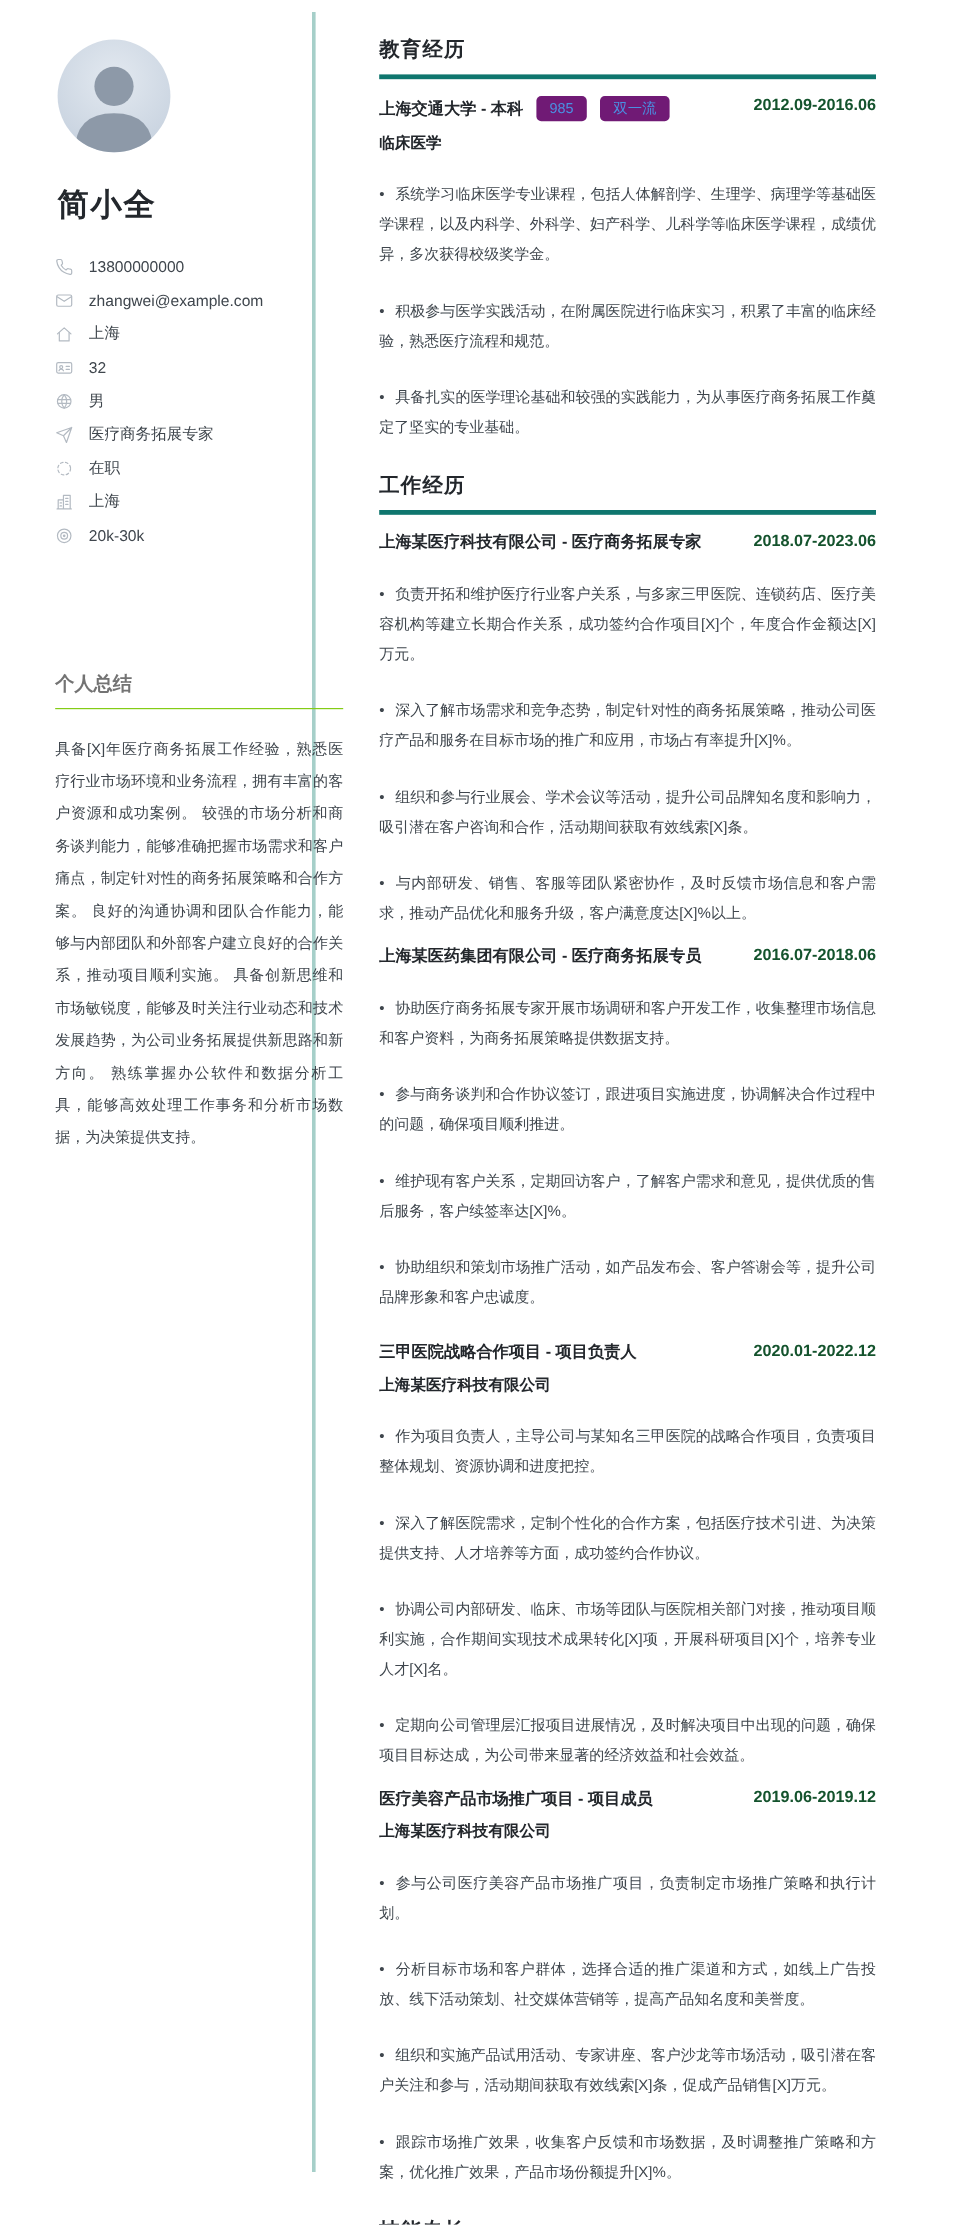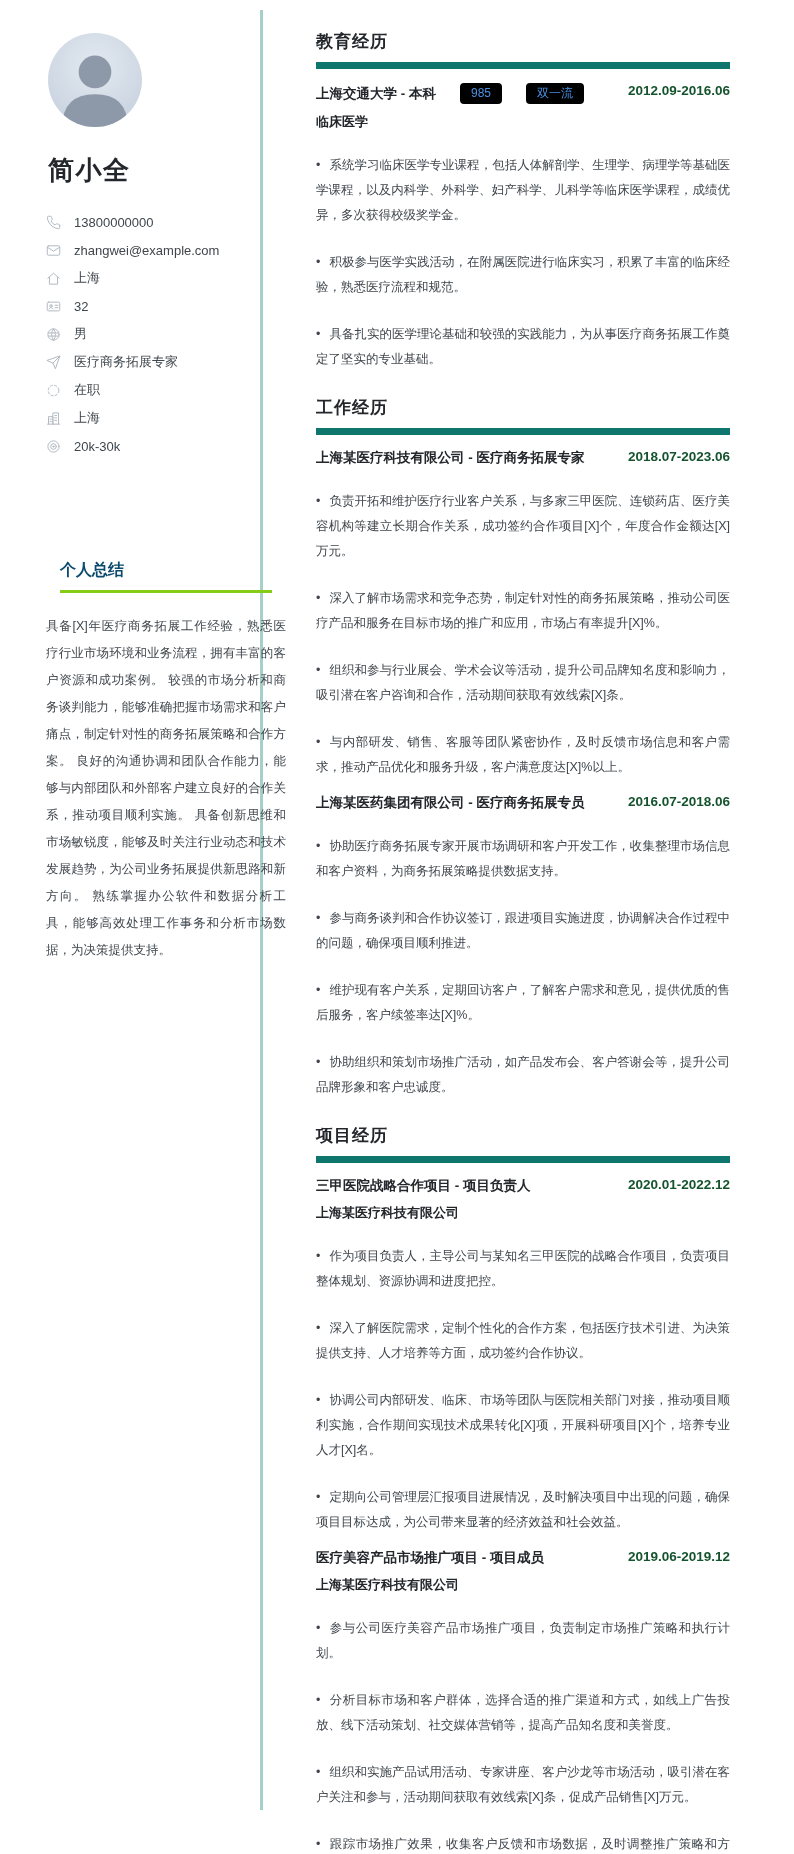--- a/index.html
+++ b/index.html
@@ -12,32 +12,32 @@
   .avatar{width:94px;height:94px;border-radius:50%;margin-left:2px;overflow:hidden;
           background:radial-gradient(circle at 50% 35%,#e3e9f0 0%,#ccd6e2 70%,#bfcbd9 100%);
           display:flex;align-items:flex-end;justify-content:center;}
   .avatar svg{width:86px;height:86px;display:block;}
   .name{margin:26px 0 0 2px;font-size:26px;font-weight:bold;color:#23272c;letter-spacing:1.5px;}
   .contacts{margin-top:20px;}
   .contact-item{display:flex;align-items:center;height:28px;gap:13px;font-size:13px;color:#3f464d;}
   .ci{width:15px;height:15px;flex:none;display:flex;align-items:center;color:#b3bac2;}
   .ci svg{width:15px;height:15px;stroke:currentColor;fill:none;stroke-width:1.6;stroke-linecap:round;stroke-linejoin:round;}
   .summary{margin-top:100px;}
-  .side-h{font-size:16px;font-weight:bold;color:#0c4a6e;padding-bottom:9px;border-bottom:3px solid #84cc16;margin:14px;}
+  .side-h{font-size:16px;font-weight:bold;color:#737373;padding-bottom:9px;border-bottom:1px solid #84cc16;margin:0;}
   .summary-text{margin-top:20px;font-size:12.5px;line-height:27px;color:#3f464d;text-align:justify;}
 
   
   .main{position:absolute;left:263px;top:0;right:0;padding:30px 64px 0 53px;box-sizing:border-box;}
   .section{margin-bottom:24px;}
   .sec-h{font-size:17px;font-weight:bold;color:#23272c;letter-spacing:1px;margin:0 0 14px 0;
-         padding-bottom:9px;border-bottom:7px solid #0f766e;}
+         padding-bottom:9px;border-bottom:4px solid #0f766e;}
   .entry-head{display:flex;justify-content:space-between;align-items:flex-start;margin:14px 0 2px;}
   .entry-title{font-size:13.5px;font-weight:bold;color:#23272c;margin:0;display:flex;align-items:center;}
   .date{font-size:13.5px;font-weight:bold;color:#14532d;white-space:nowrap;}
-  .badge{display:inline-block;margin-left:24px;padding:2px 11px;background:#000000;color:#4a90e2;
+  .badge{display:inline-block;margin-left:11px;padding:2px 11px;background:#701a75;color:#4a90e2;
          font-size:12px;font-weight:normal;border-radius:4px;line-height:17px;}
   .subline{font-size:13px;font-weight:bold;color:#23272c;margin:9px 0 0;}
   ul.bullets{list-style:none;margin:7px 0 0;padding:0;}
   ul.bullets li{font-size:12.5px;line-height:25px;color:#3f464d;margin-bottom:6px;text-align:justify;margin-top:22px;}
   ul.bullets li::before{content:"\2022";margin-right:9px;color:#3f464d;}
 
   .skills-grid{display:grid;grid-template-columns:1fr 1fr;column-gap:18px;row-gap:13px;margin-top:4px;}
   .skill{display:flex;align-items:center;gap:10px;}
   .skill-label{font-size:13px;font-weight:bold;color:#b91c1c;white-space:nowrap;}
   .skill-track{width:122px;height:10px;background:#e8eaed;border-radius:6px;overflow:hidden;flex:none;}
@@ -196,21 +196,20 @@
         <ul class="bullets">
           <li>协助医疗商务拓展专家开展市场调研和客户开发工作，收集整理市场信息和客户资料，为商务拓展策略提供数据支持。</li>
           <li>参与商务谈判和合作协议签订，跟进项目实施进度，协调解决合作过程中的问题，确保项目顺利推进。</li>
           <li>维护现有客户关系，定期回访客户，了解客户需求和意见，提供优质的售后服务，客户续签率达[X]%。</li>
           <li>协助组织和策划市场推广活动，如产品发布会、客户答谢会等，提升公司品牌形象和客户忠诚度。</li>
         </ul>
       </div>
     </section>
 
     <section class="section">
-      <h2 class="sec-h">项目经历</h2>
       <div class="entry">
         <div class="entry-head">
           <span class="entry-title">三甲医院战略合作项目 - 项目负责人</span>
           <span class="date">2020.01-2022.12</span>
         </div>
         <div class="subline">上海某医疗科技有限公司</div>
         <ul class="bullets">
           <li>作为项目负责人，主导公司与某知名三甲医院的战略合作项目，负责项目整体规划、资源协调和进度把控。</li>
           <li>深入了解医院需求，定制个性化的合作方案，包括医疗技术引进、为决策提供支持、人才培养等方面，成功签约合作协议。</li>
           <li>协调公司内部研发、临床、市场等团队与医院相关部门对接，推动项目顺利实施，合作期间实现技术成果转化[X]项，开展科研项目[X]个，培养专业人才[X]名。</li>

